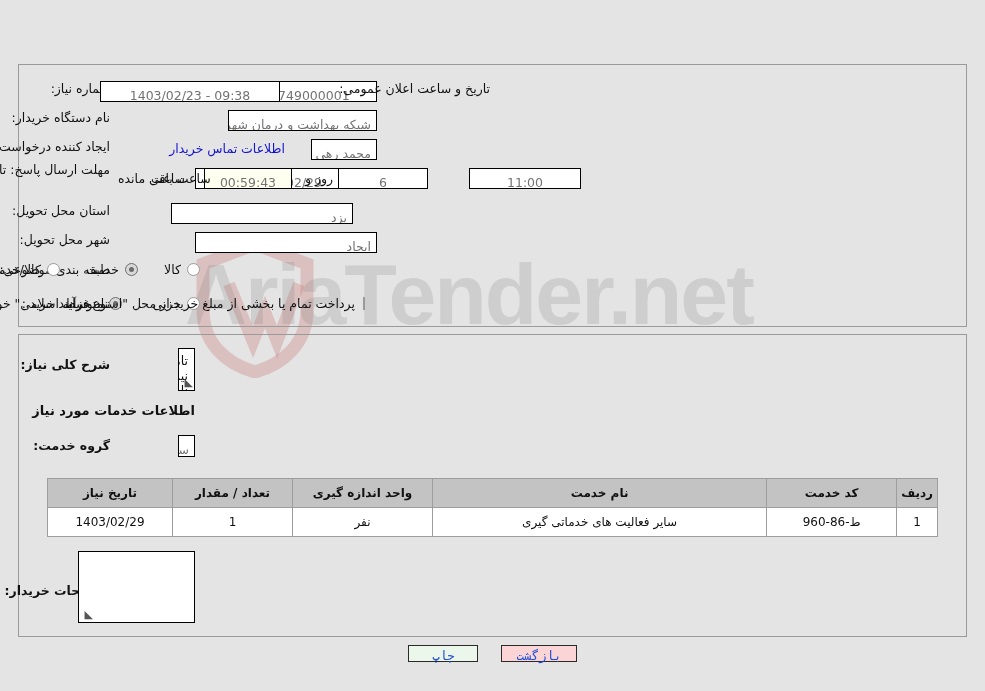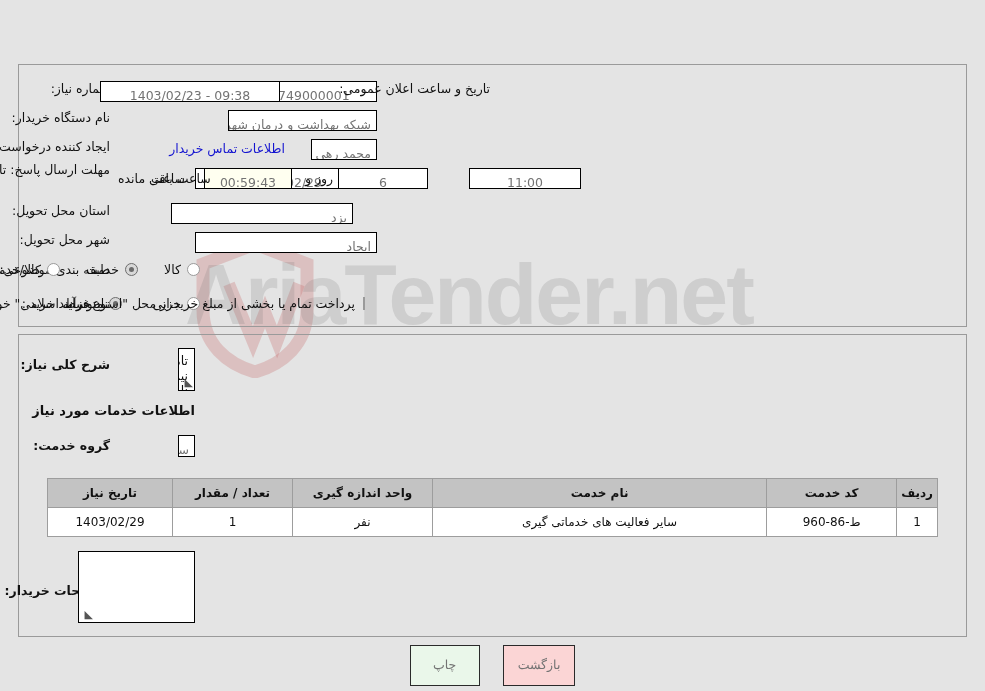--- a/index.html
+++ b/index.html
@@ -197,27 +197,27 @@
     position: absolute;
     left: 0; top: 645px;
     width: 985px;
     display: flex;
     justify-content: center;
     gap: 23px;
     z-index: 4;
   }
   .btn {
     border: 1px solid #2a2a2a;
-    height: 41px;
+    height: 17px;
     min-width: 70px;
     padding: 0 14px;
     font-size: 12.5px;
-    color: #737373;
+    color: #1d4ed8;
     cursor: pointer;
-    font-family: Liberation Sans, sans-serif;
+    font-family: Liberation Mono, monospace;
     line-height: 23px;
     text-align: center;
   }
   .btn-print { background: #eaf7ea; }
   .btn-back  { background: #fbd5d5; }
 </style>
 </head>
 <body>
 
 <div class="page">

